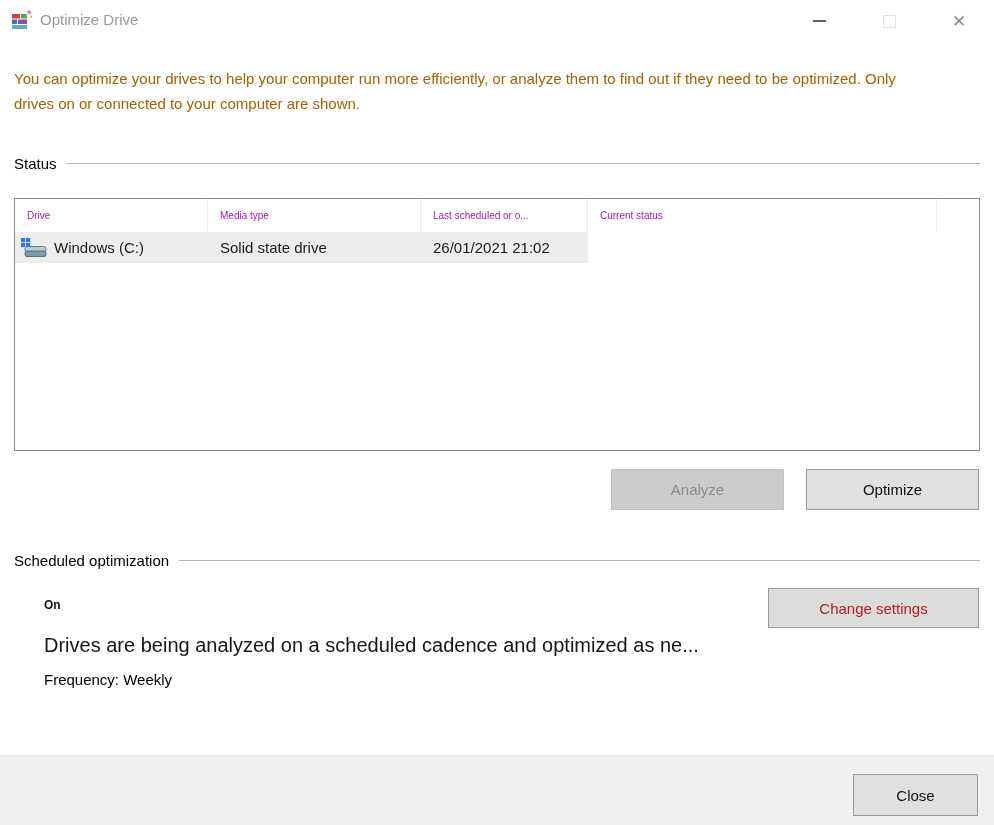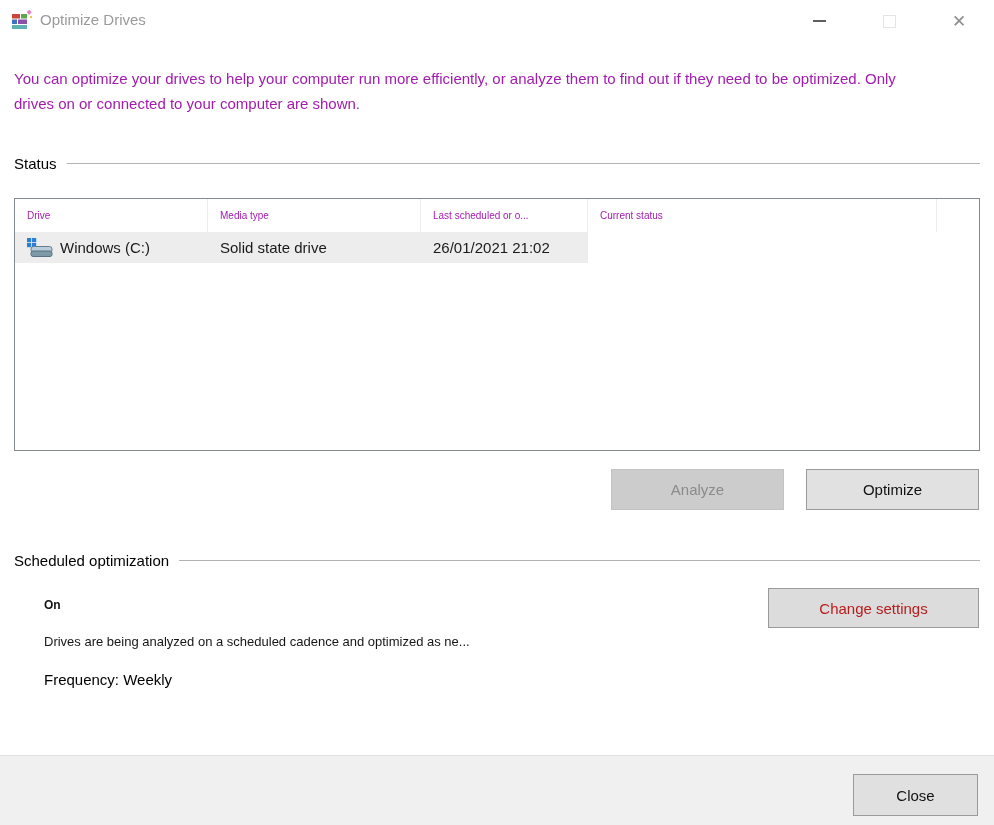--- a/index.html
+++ b/index.html
@@ -33,21 +33,21 @@
     width: 70px; display: flex; align-items: center; justify-content: center;
     cursor: default;
   }
   .glyph-min { width: 13px; height: 0; border-top: 2px solid #5f5f5f; }
   .glyph-max { width: 13px; height: 13px; border: 1px solid #e4e4e4; background: #fff; }
   .glyph-close { font-size: 17px; color: #8d8d8d; line-height: 1; }
 
   
   .description {
     position: absolute; left: 14px; top: 66px; width: 904px;
-    font-size: 15px; line-height: 25px; color: #a21caf;
+    font-size: 15px; line-height: 25px; color: #a16207;
   }
 
   
   .section-head {
     position: absolute; left: 14px; right: 14px;
     display: flex; align-items: center;
     font-size: 15px; color: #000000;
   }
   .section-head .rule {
     flex: 1; height: 1px; background: #b2b2b2; margin-left: 10px;
@@ -76,21 +76,21 @@
   .lv-hcell.filler { border-right: none; }
   .lv-row { height: 31px; cursor: default; }
   .lv-cell {
     display: flex; align-items: center;
     padding-left: 12px;
     font-size: 15px; color: #1a1a1a;
     background: #ededed;
     white-space: nowrap; overflow: hidden;
   }
   .lv-cell.filler { background: transparent; }
-  .lv-cell.drive-cell { }
+  .lv-cell.drive-cell { padding-left: 6px; }
   .drive-ico { margin-right: 7px; flex: 0 0 auto; }
 
   
   .btn {
     position: absolute;
     font-family: "Liberation Sans", sans-serif;
     font-size: 15px;
     display: flex; align-items: center; justify-content: center;
     cursor: default;
   }
@@ -113,21 +113,21 @@
     font-size: 15px; display: flex; align-items: center; justify-content: center;
   }
 
   
   .sched-state {
     position: absolute; left: 44px; top: 598px;
     font-size: 12px; font-weight: bold; color: #111;
   }
   .sched-desc {
     position: absolute; left: 44px; top: 634px;
-    font-size: 13px; color: #161616; white-space: nowrap;
+    font-size: 20px; color: #161616; white-space: nowrap;
   }
   .sched-freq {
     position: absolute; left: 44px; top: 671px;
     font-size: 15px; color: #000000;
   }
 
   
   .footer {
     position: absolute; left: 0; right: 0; bottom: 0; height: 70px;
     background: #f0f0f0; border-top: 1px solid #dfdfdf;
@@ -141,21 +141,21 @@
   <div class="titlebar">
     <svg class="app-icon" viewBox="0 0 24 24">
       <rect x="2" y="6" width="8" height="4.5" fill="#c9453a"></rect>
       <rect x="11" y="6" width="6" height="4.5" fill="#58a84c"></rect>
       <rect x="2" y="11.5" width="5" height="4.5" fill="#3f6fc2"></rect>
       <rect x="8" y="11.5" width="9" height="4.5" fill="#8b4fa8"></rect>
       <rect x="2" y="17" width="15" height="4" fill="#5fb0b5"></rect>
       <rect x="17.5" y="2.5" width="3.5" height="3.5" fill="#e87bc0" transform="rotate(45 19.2 4.2)"></rect>
       <rect x="20" y="8" width="2" height="2" fill="#f2c14e"></rect>
     </svg>
-    <span class="title-text">Optimize Drives</span>
+    <span class="title-text">Optimize Drive</span>
     <div class="win-controls">
       <div class="win-btn">
         <span class="glyph-min"></span>
       </div>
       <div class="win-btn">
         <span class="glyph-max"></span>
       </div>
       <div class="win-btn">
         <span class="glyph-close">✕</span>
       </div>

